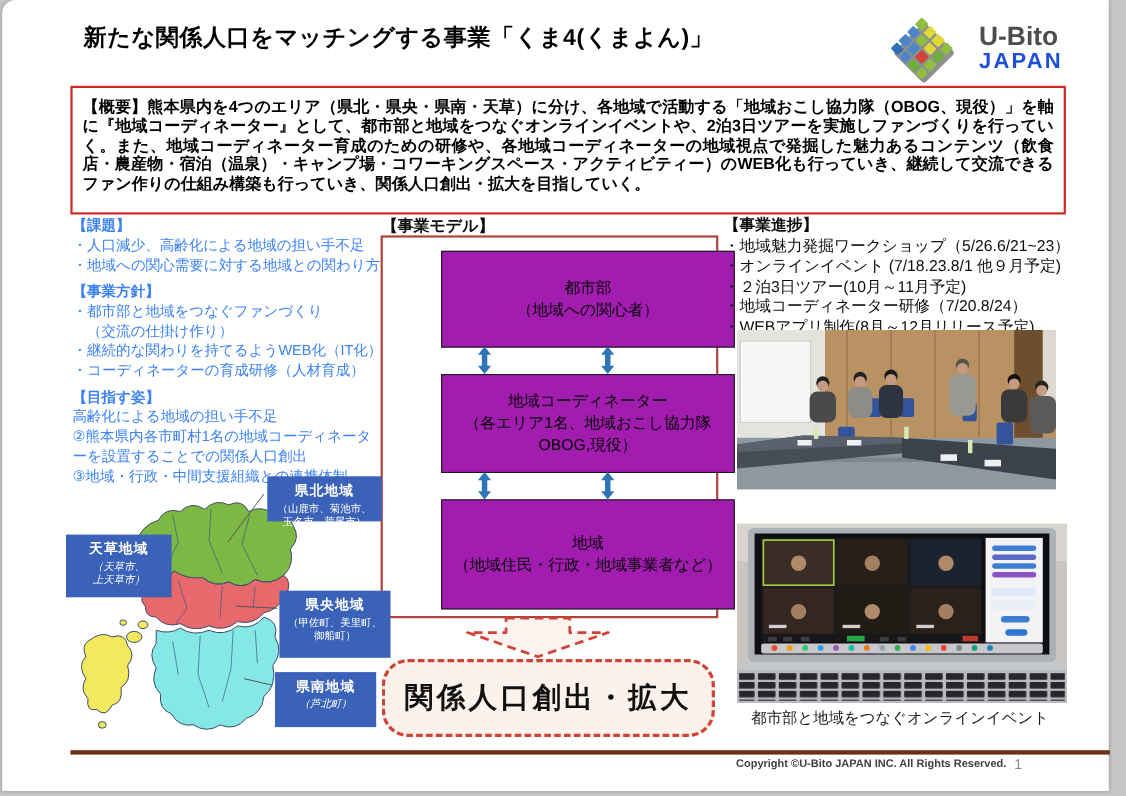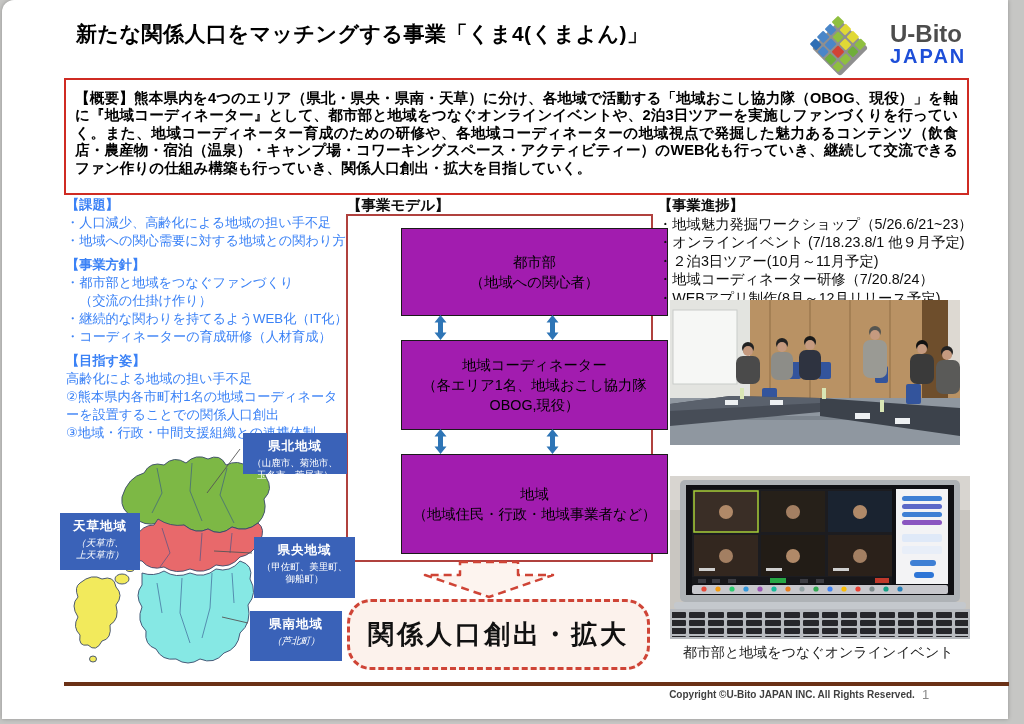--- a/index.html
+++ b/index.html
@@ -39,21 +39,21 @@
   .down-arrow{left:420px;top:560px;width:134px;height:39px;}
   .outcome{left:345px;top:599px;width:297px;height:65px;border:3px dashed #cf4436;border-radius:24px;background:#fcf2ec;display:flex;align-items:center;justify-content:center;font-size:26px;font-weight:600;letter-spacing:3px;color:#111;}
   
   .map{left:60px;top:433px;width:292px;height:262px;}
   .map svg{position:absolute;left:0;top:0;}
   .map-label{position:absolute;background:#3a62b8;color:#fff;text-align:center;padding:5px 2px 3px;box-sizing:border-box;}
   .map-title{font-size:12.5px;font-weight:bold;letter-spacing:1px;}
   .map-sub{font-size:9.5px;line-height:12px;white-space:pre-line;margin-top:2px;}
   .map-sub.it{font-style:italic;}
   .lbl-north{left:181px;top:0;width:104px;height:41px;}
-  .lbl-amakusa{left:-2px;top:80px;width:80px;height:57px;}
+  .lbl-amakusa{left:-2px;top:53px;width:96px;height:57px;}
   .lbl-central{left:192px;top:104px;width:101px;height:61px;}
   .lbl-south{left:188px;top:178px;width:92px;height:50px;}
   
   .photo1{left:668px;top:300px;width:290px;height:145px;}
   .photo2{left:668px;top:476px;width:300px;height:163px;}
   .cap1{left:668px;top:450px;font-size:14px;color:#1a1a1a;font-weight:500;}
   .cap2{left:681px;top:644px;font-size:14px;color:#1a1a1a;font-weight:500;}
   
   .footline{left:62px;top:682px;width:945px;height:4px;background:#6b3116;}
   .copyright{left:655px;top:689px;width:270px;text-align:center;font-size:10px;color:#3f3f3f;font-weight:600;}

